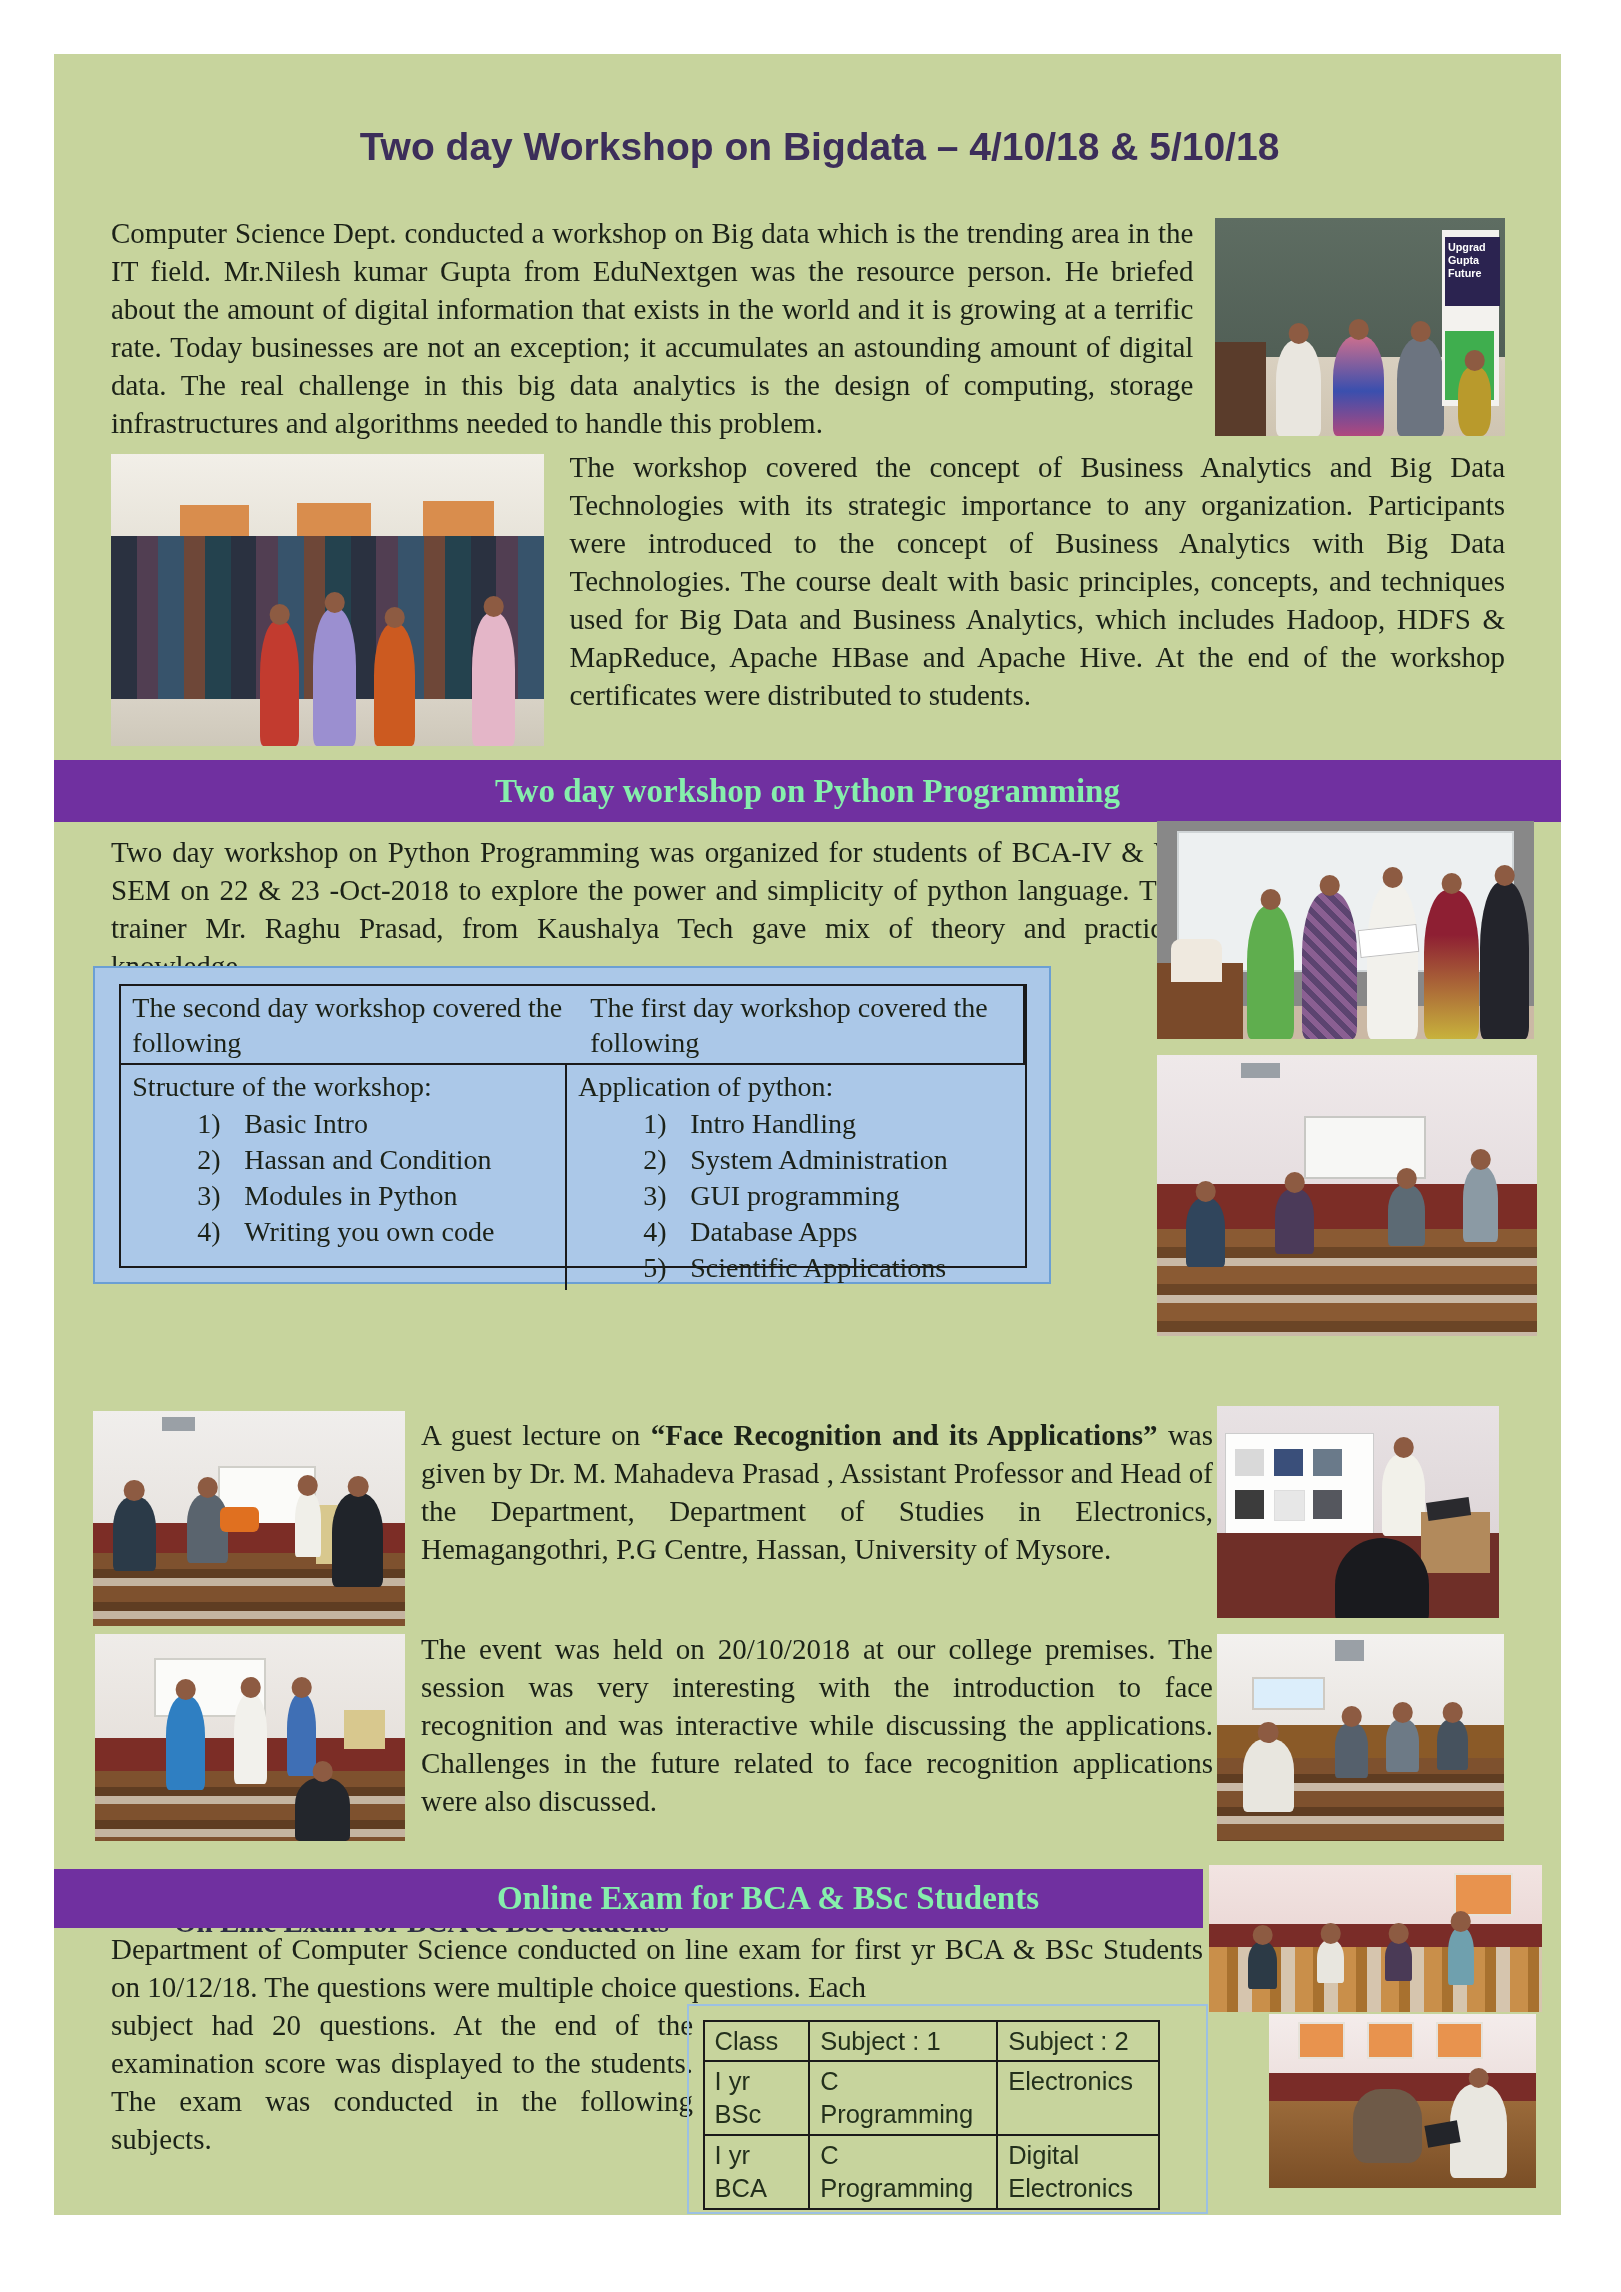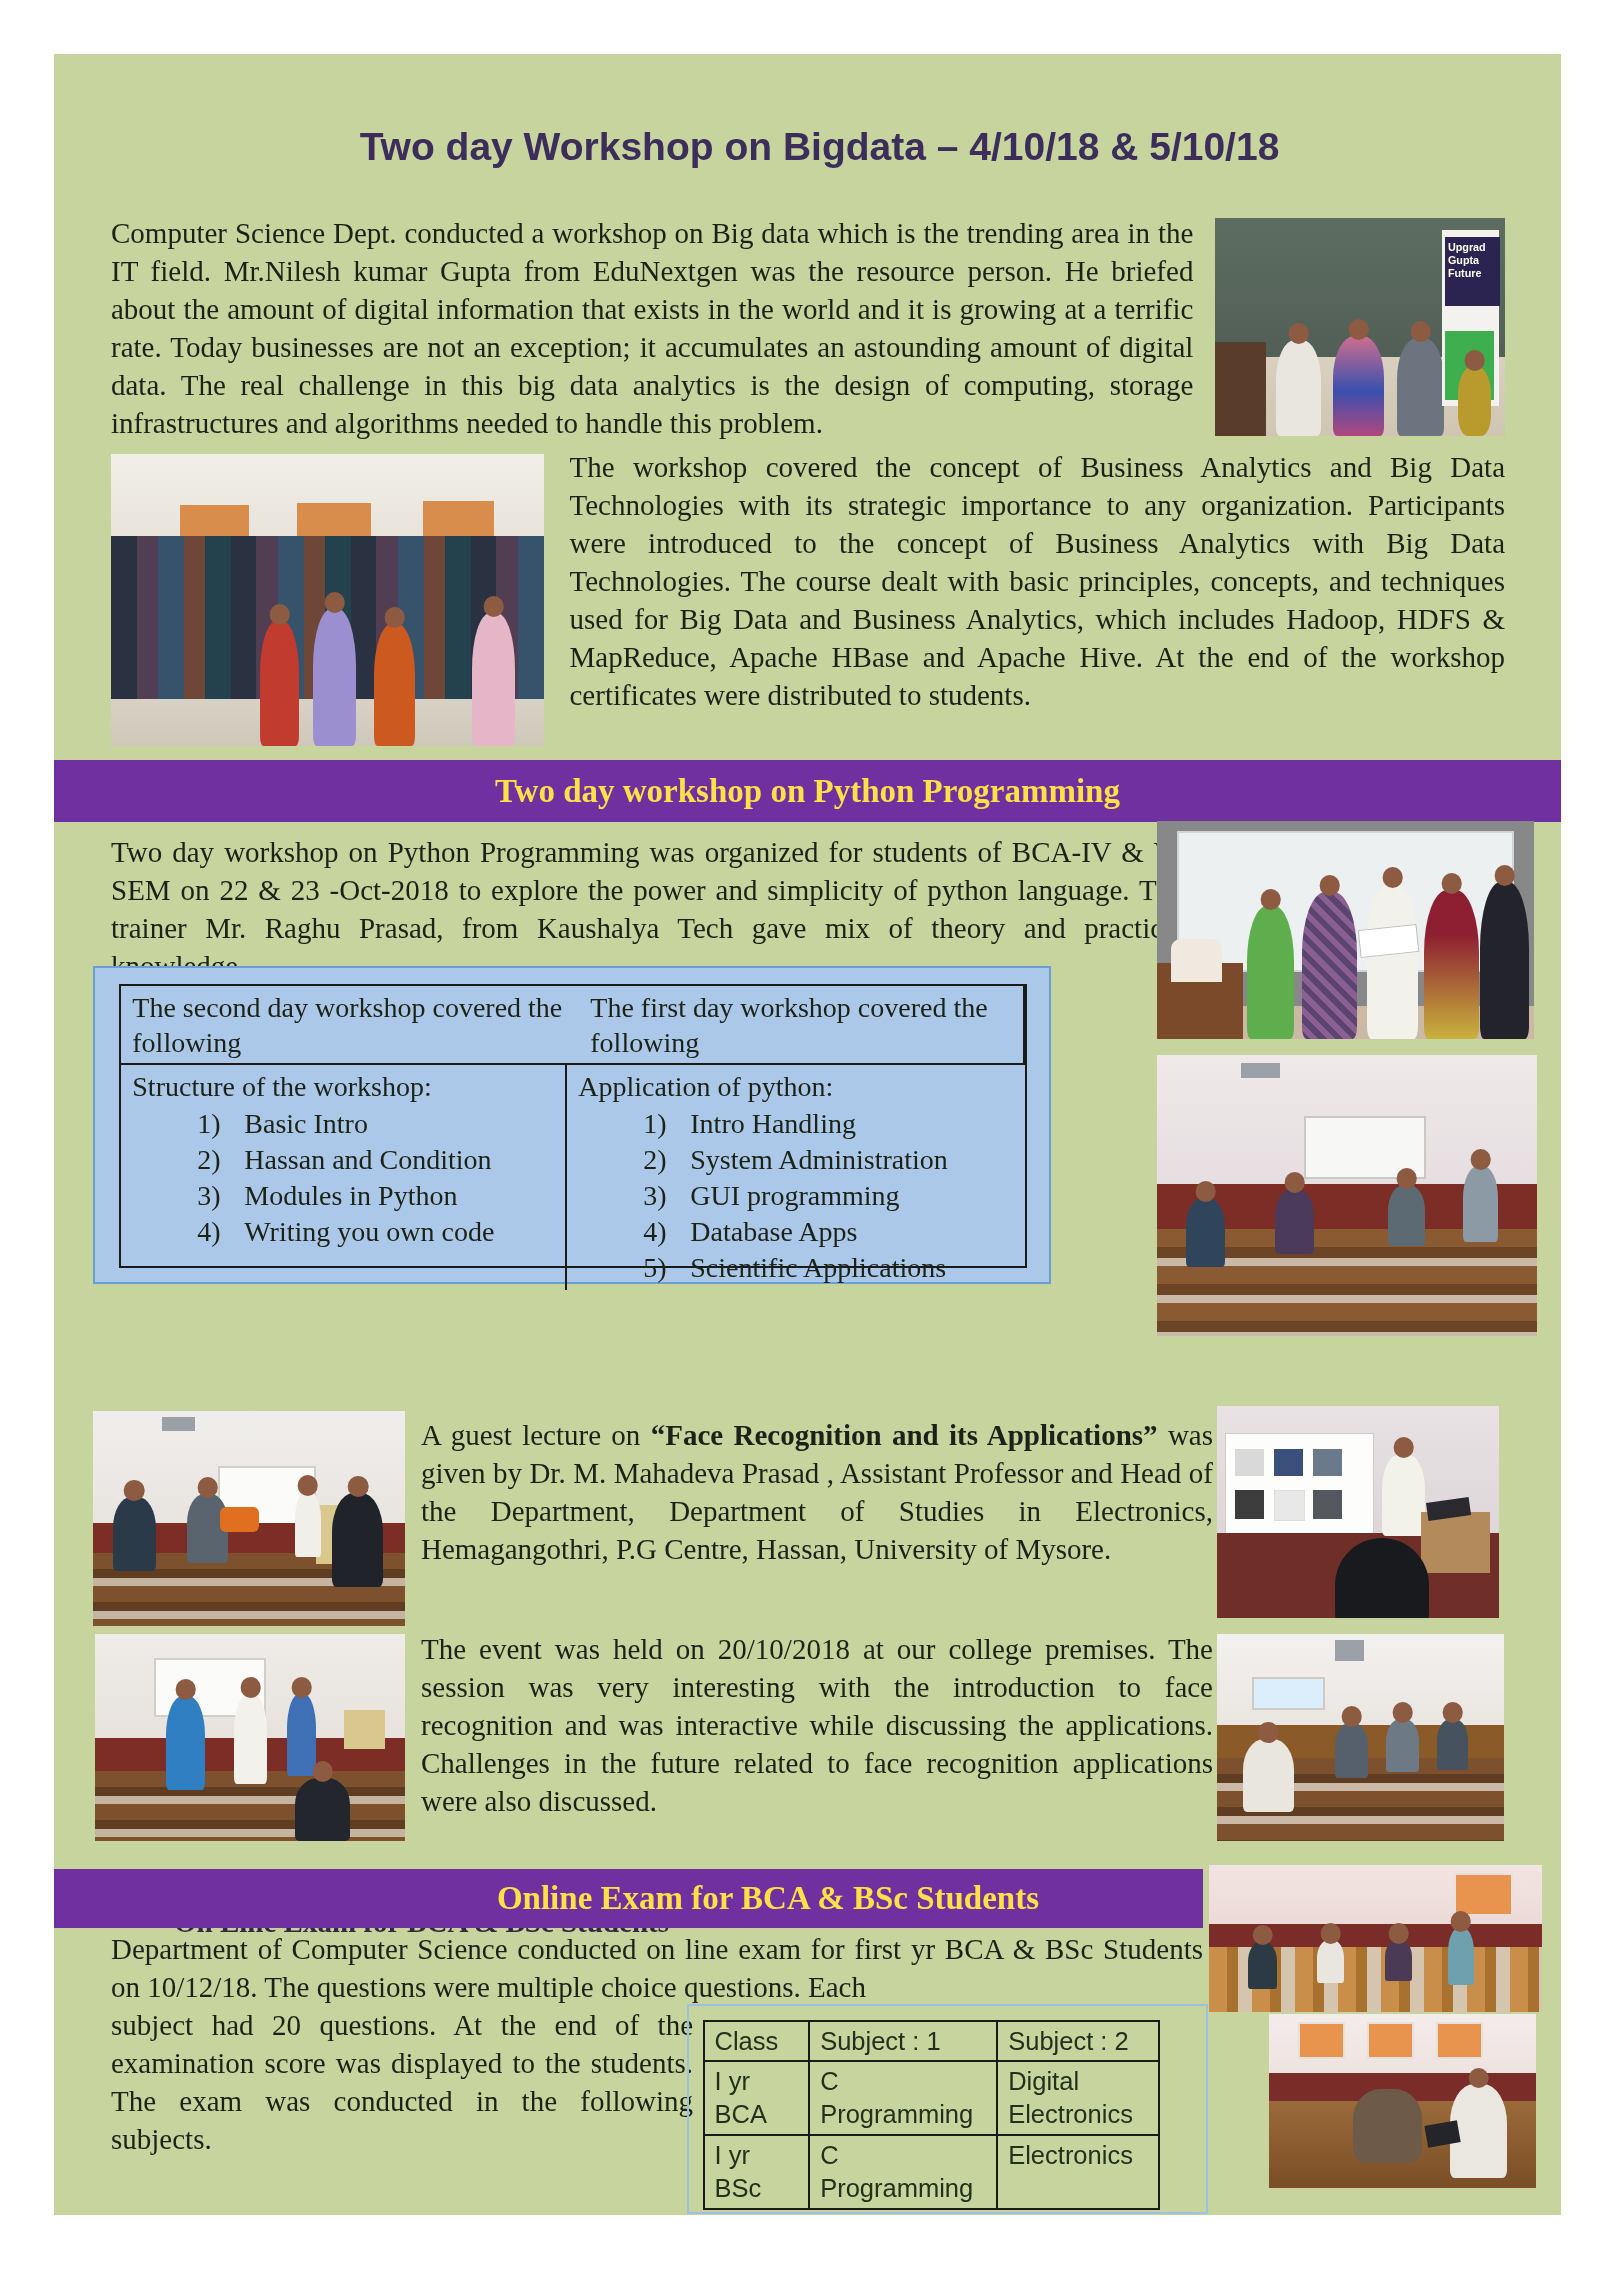--- a/index.html
+++ b/index.html
@@ -8,21 +8,21 @@
   .content{position:absolute;left:54px;top:54px;width:1507px;height:2161px;background:#c7d49d;}
 
   .doc-title{position:absolute;left:0;top:71px;width:100%;text-align:center;
     font-family:"Liberation Sans","DejaVu Sans",sans-serif;font-weight:bold;
     font-size:39px;color:#3c2e5a;margin-left:12px;}
 
   .para{font-size:29px;line-height:38px;text-align:justify;}
   .b1{position:absolute;left:57px;top:160px;width:1394px;}
   .b2{position:absolute;left:57px;top:394px;width:1394px;}
 
-  .banner-purple{position:absolute;background:#7030a0;color:#fde047;font-weight:bold;
+  .banner-purple{position:absolute;background:#7030a0;color:#86efac;font-weight:bold;
     font-size:33px;text-align:center;}
   .banner-python{left:0;top:706px;width:1507px;height:62px;line-height:62px;}
   .banner-exam{left:0;top:1815px;width:1149px;height:59px;line-height:59px;padding-left:279px;box-sizing:border-box;}
 
   .python-para{position:absolute;left:57px;top:779px;width:1073px;}
 
   .python-panel{position:absolute;left:39px;top:912px;width:958px;height:318px;
     background:#abc8e8;border:2px solid #6b9fd4;box-sizing:border-box;z-index:2;}
   .ptable{position:absolute;left:23.5px;top:15.7px;width:908px;height:284px;
     border:2px solid #1a1a1a;box-sizing:border-box;display:flex;flex-direction:column;}
@@ -244,28 +244,28 @@
 
   <div class="exam-panel">
     <table class="etable">
       <tbody>
             <tr>
         <td class="ec1">Class</td>
         <td class="ec2">Subject : 1</td>
         <td class="ec3">Subject : 2</td>
       </tr>
       <tr>
+        <td>I yr BSc</td>
+        <td>C Programming</td>
+        <td>Electronics</td>
+      </tr>
+      <tr>
         <td>I yr BCA</td>
         <td>C Programming</td>
         <td>Digital Electronics</td>
-      </tr>
-      <tr>
-        <td>I yr BSc</td>
-        <td>C Programming</td>
-        <td>Electronics</td>
       </tr>
     </tbody>
         </table>
   </div>
 
   <div class="photo abs" style="left:1155px;top:1811px;width:333px;height:147px;z-index:3;">
     <div class="ly" style="left:0;top:0;right:0;height:40%;background:linear-gradient(#f2e4e2,#ecdad8);"></div>
     <div class="ly" style="right:29px;top:7.8px;width:55px;height:39px;background:#e8934e;border:2px solid #e6e2da;"></div>
     <div class="ly" style="left:0;top:40%;right:0;height:22%;background:#7a2c28;"></div>
     <div class="ly" style="left:0;bottom:0;right:0;height:44%;background:repeating-linear-gradient(90deg,#c98f4a 0 17.6px,#a8712f 17.6px 29px,#d6c5ae 29px 43px);"></div>

